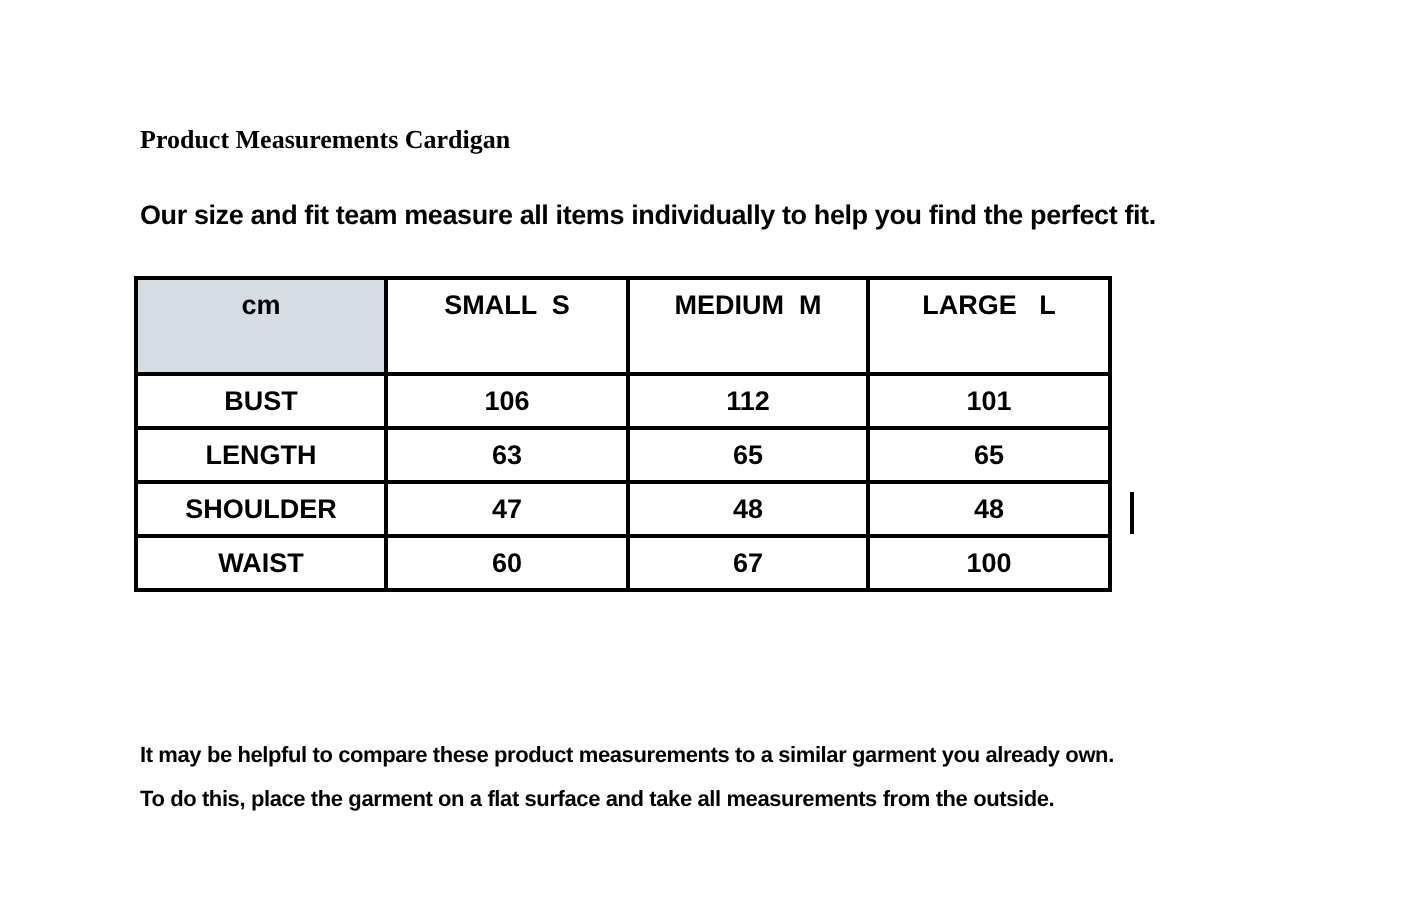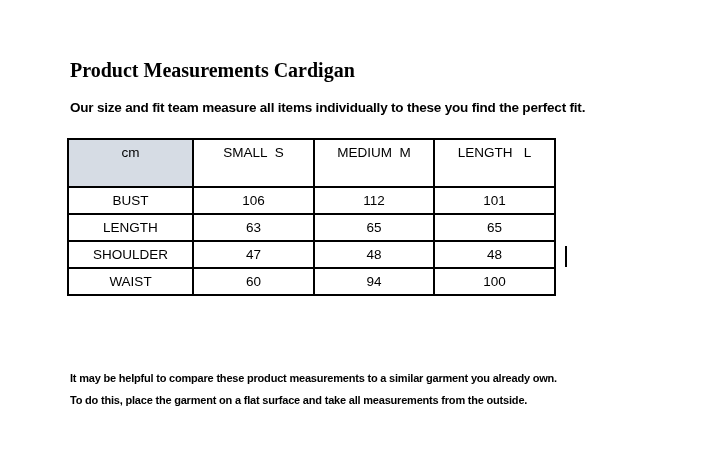--- a/index.html
+++ b/index.html
@@ -20,21 +20,21 @@
     overflow: hidden;
     background: #ffffff;
   }
   .doc-title {
     position: absolute;
     left: 70px;
     top: 60px;
     margin: 0;
     font-family: "Liberation Serif", serif;
     font-weight: bold;
-    font-size: 20px;
+    font-size: 13px;
     line-height: 20px;
     color: #000000;
   }
   .intro-text {
     position: absolute;
     left: 70px;
     top: 99px;
     margin: 0;
     font-size: 13.5px;
     font-weight: bold;
@@ -49,21 +49,21 @@
     width: 487px;
     border-collapse: collapse;
     table-layout: fixed;
     font-size: 13.5px;
   }
   table.measurements th,
   table.measurements td {
     border: 2px solid #000000;
     text-align: center;
     padding: 0;
-    font-weight: normal;
+    font-weight: bold;
     overflow: hidden;
   }
   table.measurements thead th {
     height: 41px;
     vertical-align: top;
     padding-top: 5px;
     white-space: pre;
   }
   table.measurements tbody td {
     height: 25px;
@@ -89,35 +89,35 @@
     background: #000000;
   }
 </style>
 </head>
 <body>
 
 <div class="page">
 
   <h1 class="doc-title">Product Measurements Cardigan</h1>
 
-  <p class="intro-text">Our size and fit team measure all items individually to these you find the perfect fit.</p>
+  <p class="intro-text">Our size and fit team measure all items individually to help you find the perfect fit.</p>
 
   <table class="measurements">
     <colgroup>
       <col style="width:125px">
       <col style="width:121px">
       <col style="width:120px">
       <col style="width:121px">
     </colgroup>
     <thead>
       <tr>
         <th style="background: rgb(214, 220, 228);">cm</th>
         <th>SMALL  S</th>
         <th>MEDIUM  M</th>
-        <th>LENGTH   L</th>
+        <th>LARGE   L</th>
       </tr>
     </thead>
     <tbody>
       <tr>
         <td>BUST</td>
         <td>106</td>
         <td>112</td>
         <td>101</td>
       </tr>
       <tr>
@@ -128,21 +128,21 @@
       </tr>
       <tr>
         <td>SHOULDER</td>
         <td>47</td>
         <td>48</td>
         <td>48</td>
       </tr>
       <tr>
         <td>WAIST</td>
         <td>60</td>
-        <td>94</td>
+        <td>67</td>
         <td>100</td>
       </tr>
     </tbody>
   </table>
 
   <div class="text-cursor"></div>
 
   <p class="footer-note">
     <span>It may be helpful to compare these product measurements to a similar garment you already own.</span><br>
     <span>To do this, place the garment on a flat surface and take all measurements from the outside.</span>

